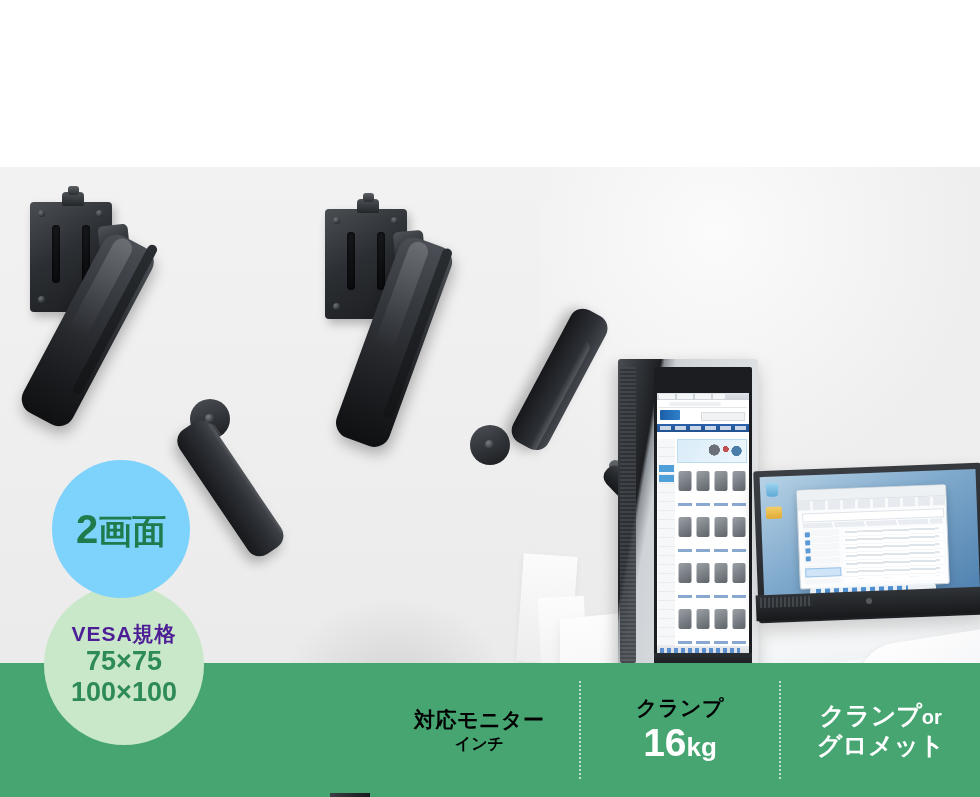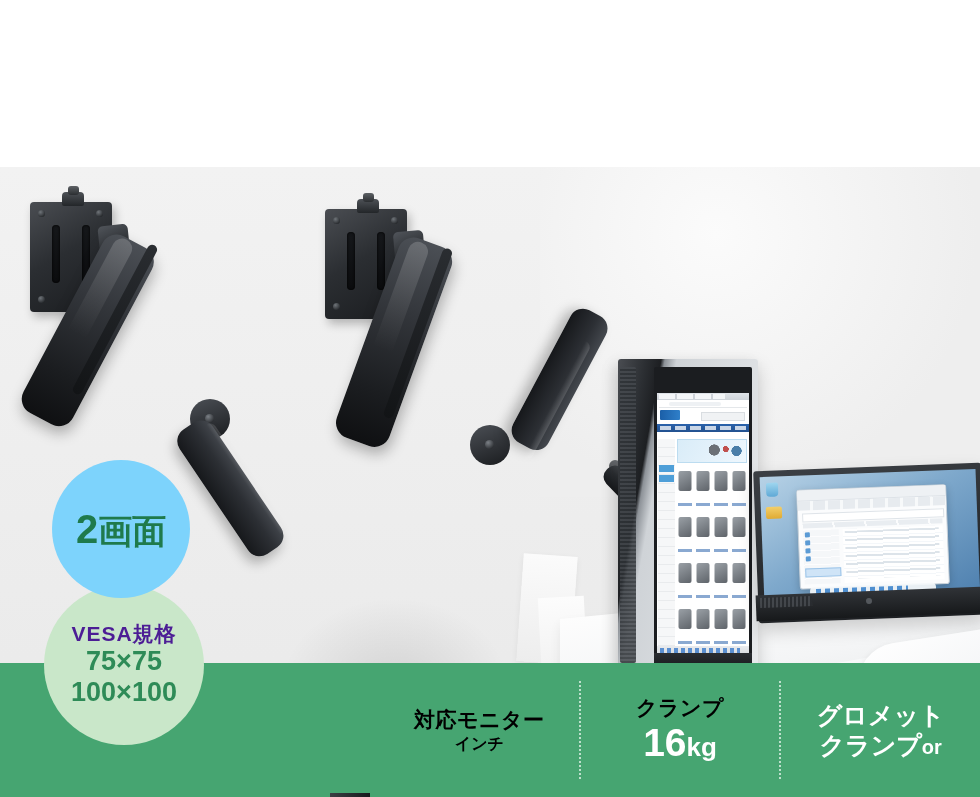--- a/index.html
+++ b/index.html
@@ -567,22 +567,22 @@
       <div class="spec-divider"></div>
 
       <div class="spec-col">
         <div class="spec-label">クランプ</div>
         <div class="spec-main"><span>16</span><span class="unit">kg</span></div>
       </div>
 
       <div class="spec-divider"></div>
 
       <div class="spec-col">
+        <div class="spec-multi"><span>クランプ</span><span class="or">or</span></div>
         <div class="spec-multi">グロメット</div>
-        <div class="spec-multi"><span>クランプ</span><span class="or">or</span></div>
       </div>
 
     </div>
   </div>
 
   <div class="clamp-overlay">
     <div class="clamp-body" style="position:absolute;left:330px;top:789px;"></div>
   </div>
   <div style="position:absolute;left:0;top:167px;width:560px;height:630px;z-index:7;pointer-events:none;">
     <div class="clamp-body"></div>

